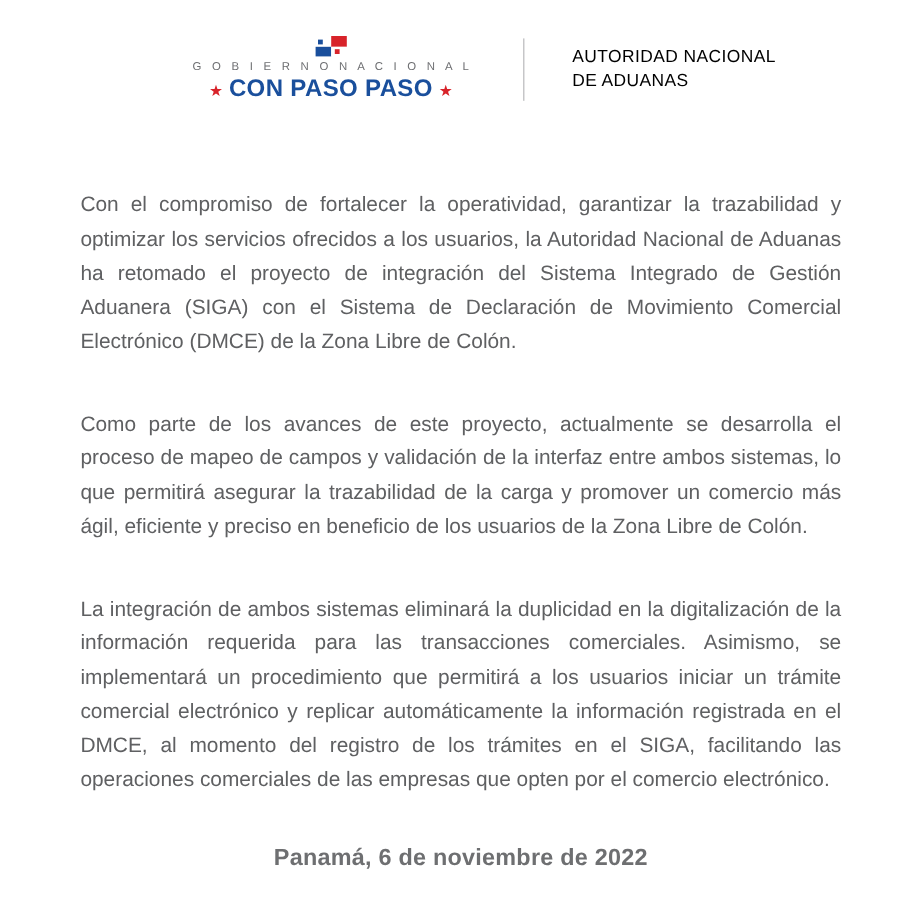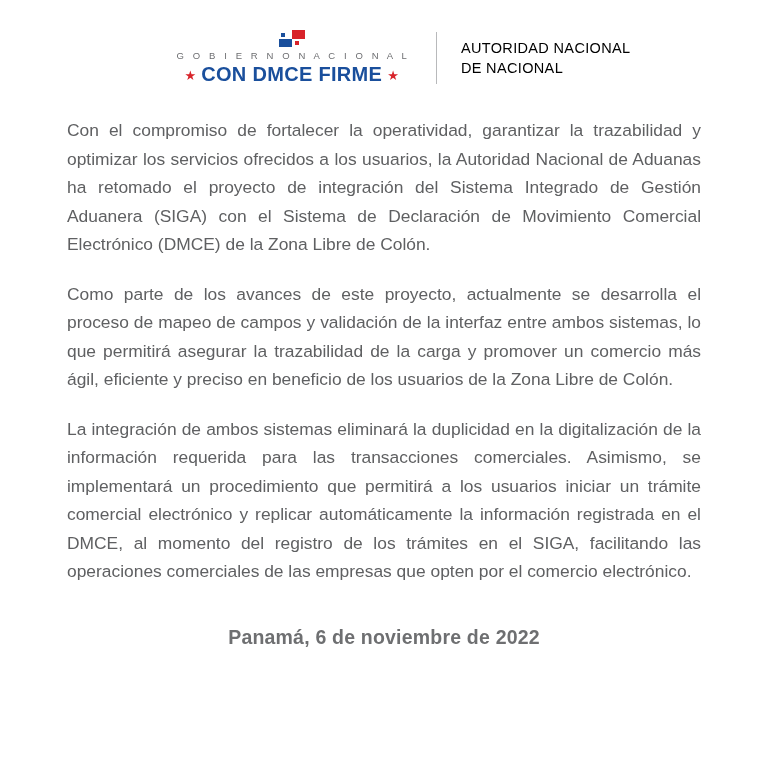--- a/index.html
+++ b/index.html
@@ -25,21 +25,21 @@
     flex-direction: column;
     align-items: center;
   }
 
   
   .header {
     margin-top: 30px;
     display: flex;
     align-items: center;
     justify-content: center;
-    gap: 0px;
+    gap: 16px;
     margin-left: 36px;
   }
 
   .gov-brand {
     display: flex;
     flex-direction: column;
     align-items: center;
     padding-right: 26px;
   }
 
@@ -150,20 +150,21 @@
 
   .para {
     font-size: 17.4px;
     line-height: 28.5px;
     color: #5f6062;
     text-align: justify;
     text-justify: inter-word;
     margin-bottom: 21px;
     font-weight: 400;
     hyphens: none;
+    margin-top: 40px;
   }
   .para:last-child { margin-bottom: 0; }
 
   
   .signoff {
     margin-top: 40px;
     font-size: 19.5px;
     font-weight: 700;
     color: #6e6f71;
     letter-spacing: 0.2px;
@@ -185,31 +186,31 @@
         <span class="q q-tr"></span>
         <span class="q q-bl"></span>
         <span class="q q-br"></span>
         <span class="q q-br-star"></span>
       </div>
 
       <div class="gob-line">G O B I E R N O   N A C I O N A L</div>
 
       <div class="paso-line">
         <span class="star">★</span>
-        <span class="paso-text">CON DMCE FIRME</span>
+        <span class="paso-text">CON PASO PASO</span>
         <span class="star">★</span>
       </div>
 
     </div>
 
     <div class="divider"></div>
 
     <div class="entity">
       <div>AUTORIDAD NACIONAL</div>
-      <div>DE NACIONAL</div>
+      <div>DE ADUANAS</div>
     </div>
 
   </div>
 
 
   <div class="body-copy">
     <p class="para">Con el compromiso de fortalecer la operatividad, garantizar la trazabilidad y optimizar los servicios ofrecidos a los usuarios, la Autoridad Nacional de Aduanas ha retomado el proyecto de integración del Sistema Integrado de Gestión Aduanera (SIGA) con el Sistema de Declaración de Movimiento Comercial Electrónico (DMCE) de la Zona Libre de Colón.</p>
     <p class="para">Como parte de los avances de este proyecto, actualmente se desarrolla el proceso de mapeo de campos y validación de la interfaz entre ambos sistemas, lo que permitirá asegurar la trazabilidad de la carga y promover un comercio más ágil, eficiente y preciso en beneficio de los usuarios de la Zona Libre de Colón.</p>
     <p class="para">La integración de ambos sistemas eliminará la duplicidad en la digitalización de la información requerida para las transacciones comerciales. Asimismo, se implementará un procedimiento que permitirá a los usuarios iniciar un trámite comercial electrónico y replicar automáticamente la información registrada en el DMCE, al momento del registro de los trámites en el SIGA, facilitando las operaciones comerciales de las empresas que opten por el comercio electrónico.</p>
   </div>

